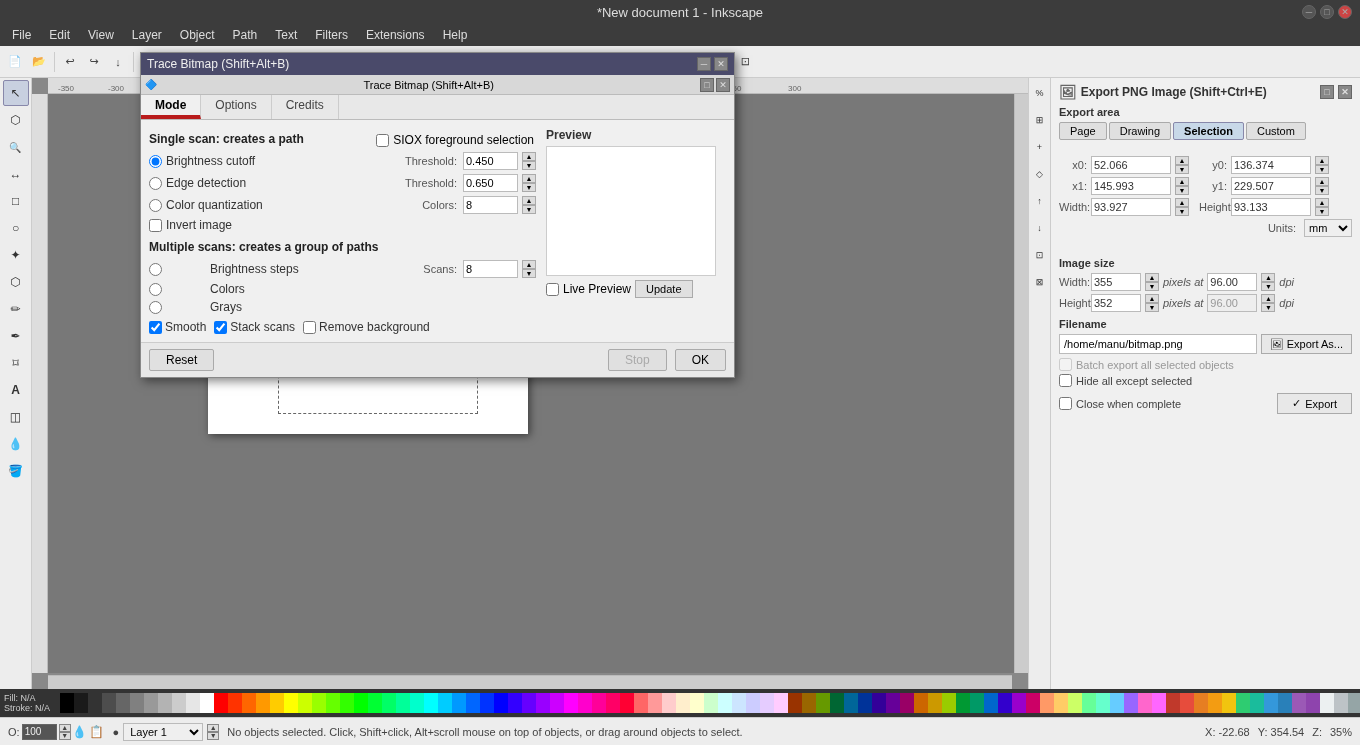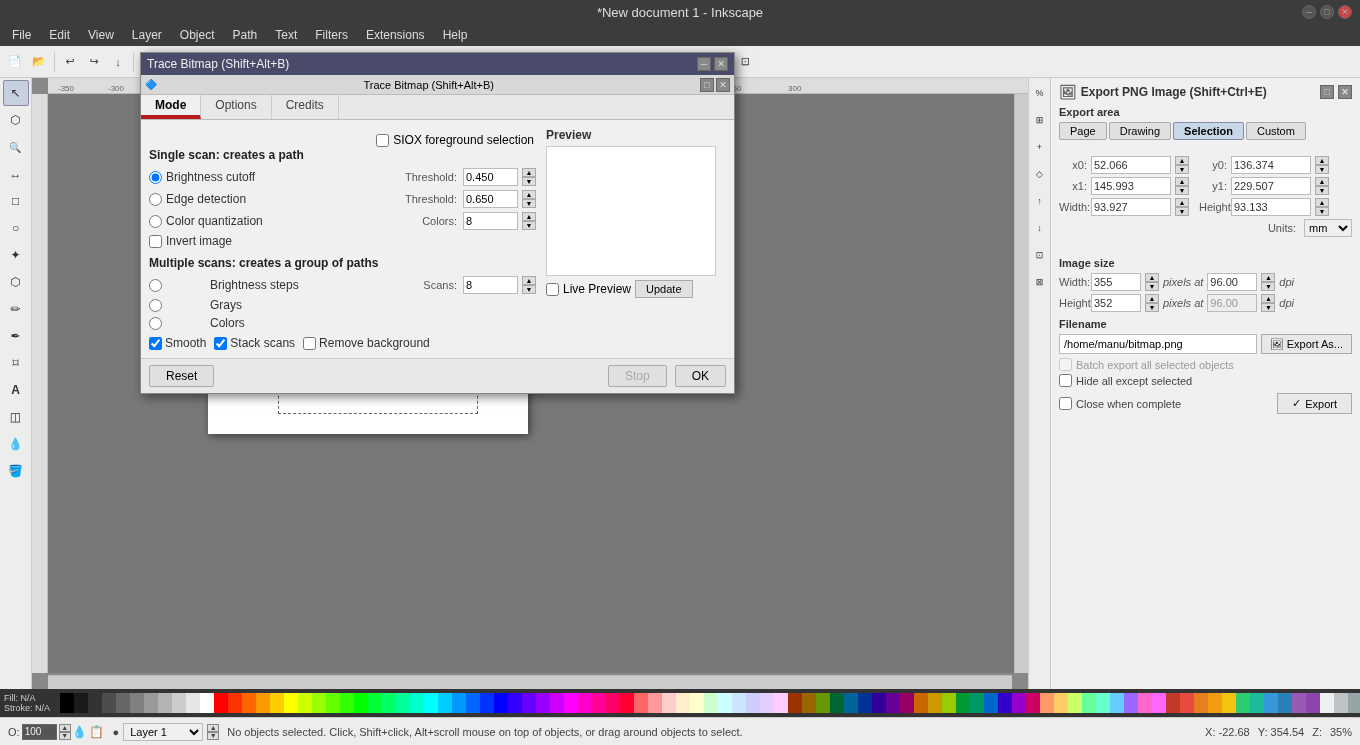--- a/index.html
+++ b/index.html
@@ -365,21 +365,21 @@
       flex: 1;
     }
     .dialog-right {
       width: 180px;
     }
     .section-title {
       font-size: 12px;
       font-weight: bold;
       color: #222;
       margin-bottom: 6px;
-      margin-top: 20px;
+      margin-top: 4px;
     }
     .radio-row {
       display: flex;
       align-items: center;
       margin-bottom: 4px;
       gap: 4px;
     }
     .radio-row label {
       font-size: 12px;
       color: #333;
@@ -1108,26 +1108,26 @@
         <span class="threshold-label">Scans:</span>
         <input class="spin-input" value="8" style="">
         <div class="spin-btn-group">
           <div class="spin-up">▲</div>
           <div class="spin-down">▼</div>
         </div>
       </div>
 
       <div class="scans-row">
         <input type="radio" name="multi-mode" style="">
-        <label>Grays</label>
+        <label>Colors</label>
       </div>
 
       <div class="scans-row">
         <input type="radio" name="multi-mode" style="">
-        <label>Colors</label>
+        <label>Grays</label>
       </div>
 
       <div class="bottom-checks">
         <div class="check-item">
           <input type="checkbox" checked="" style="">
           <label>Smooth</label>
         </div>
         <div class="check-item">
           <input type="checkbox" checked="" style="">
           <label>Stack scans</label>

